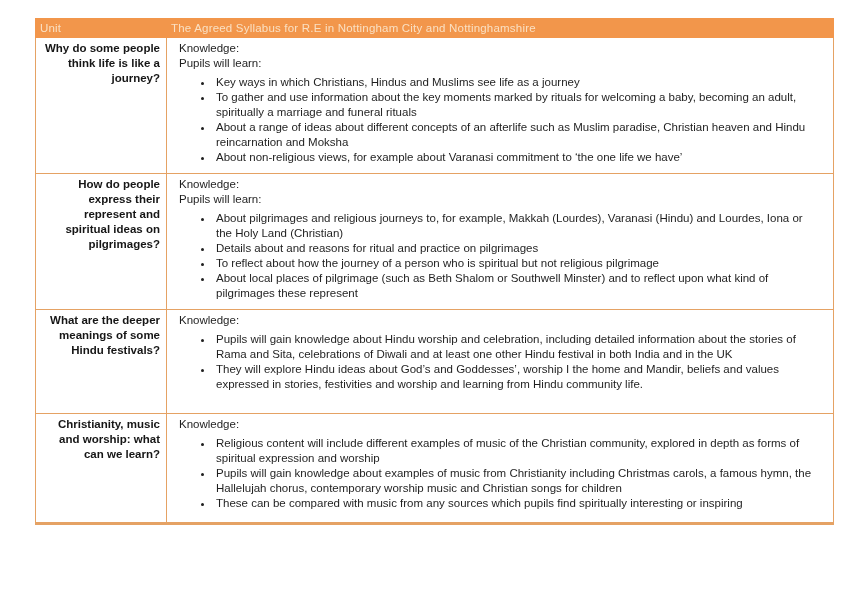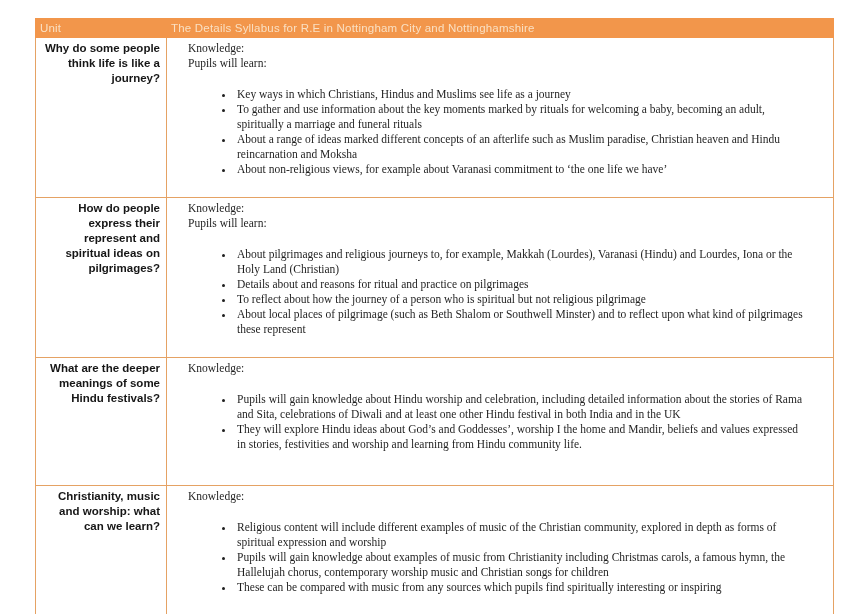--- a/index.html
+++ b/index.html
@@ -55,28 +55,27 @@
   tbody tr:last-child td {
     border-bottom: 3px solid var(--border, #E5A264);
   }
   td.unit-cell {
     text-align: right;
     font-weight: bold;
     padding: 3px 6px 4px 6px;
     color: #161616;
   }
   td.content-cell {
-    padding: 3px 8px 4px 21px;
-    font-family: Liberation Serif, serif;
+    padding: 3px 8px 4px 12px;
   }
   .knowledge-label, .intro-line {
     margin: 0;
   }
   ul.bullets {
-    margin: 16px;
+    margin: 4px;
     padding-left: 31px;
     list-style: disc;
   }
   ul.bullets li {
     padding-left: 2px;
   }
   
   tbody tr:nth-child(3) td { padding-bottom: 17px; }
   tbody tr:nth-child(4) td { padding-bottom: 7px; }
 </style>
@@ -86,35 +85,35 @@
 <div class="page">
 
   <table class="syllabus-table">
     <colgroup>
       <col class="c-unit">
       <col class="c-body">
     </colgroup>
     <thead>
       <tr>
         <th>Unit</th>
-        <th>The Details Syllabus for R.E in Nottingham City and Nottinghamshire</th>
+        <th>The Agreed Syllabus for R.E in Nottingham City and Nottinghamshire</th>
       </tr>
     </thead>
     <tbody id="table-body">
   <tr>
     <td class="unit-cell">
       <span class="unit-text">Why do some people think life is like a journey?</span>
     </td>
     <td class="content-cell">
       <p class="knowledge-label">Knowledge:</p>
       <p class="intro-line">Pupils will learn:</p>
       <ul class="bullets">
               <li>Key ways in which Christians, Hindus and Muslims see life as a journey</li>
               <li>To gather and use information about the key moments marked by rituals for welcoming a baby, becoming an adult, spiritually a marriage and funeral rituals</li>
-              <li>About a range of ideas marked different concepts of an afterlife such as Muslim paradise, Christian heaven and Hindu reincarnation and Moksha</li>
+              <li>About a range of ideas about different concepts of an afterlife such as Muslim paradise, Christian heaven and Hindu reincarnation and Moksha</li>
               <li>About non-religious views, for example about Varanasi commitment to ‘the one life we have’</li>
             </ul>
     </td>
   </tr>
 
   <tr>
     <td class="unit-cell">
       <span class="unit-text">How do people express their represent and spiritual ideas on pilgrimages?</span>
     </td>
     <td class="content-cell">

